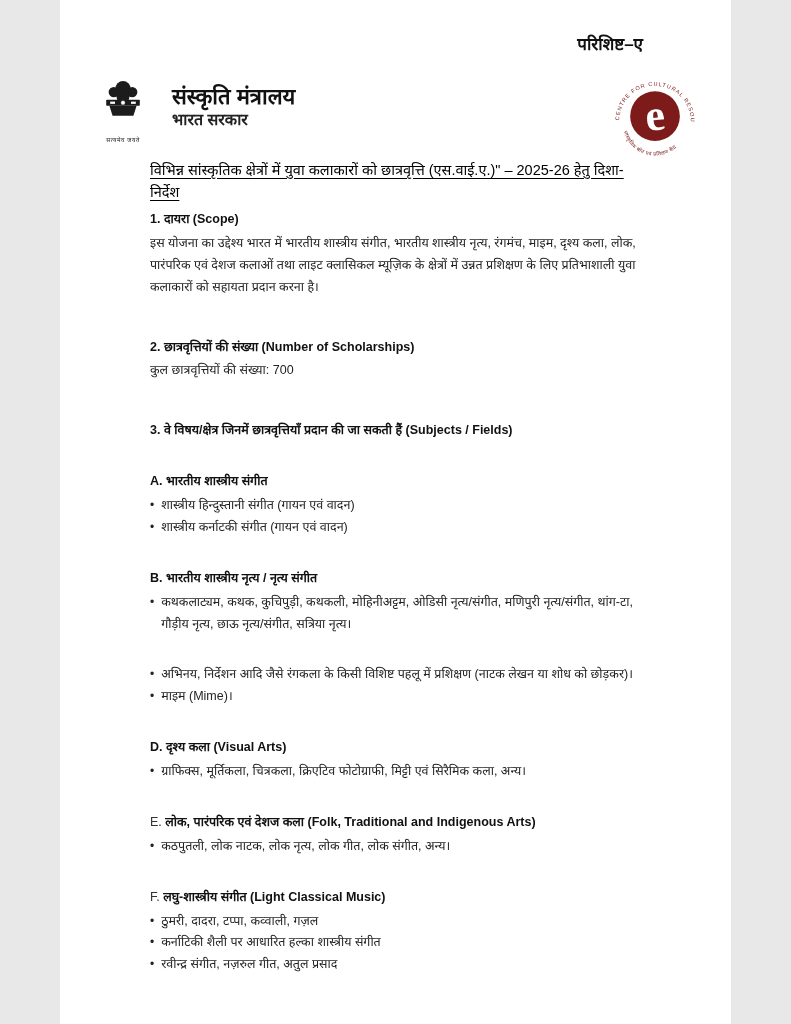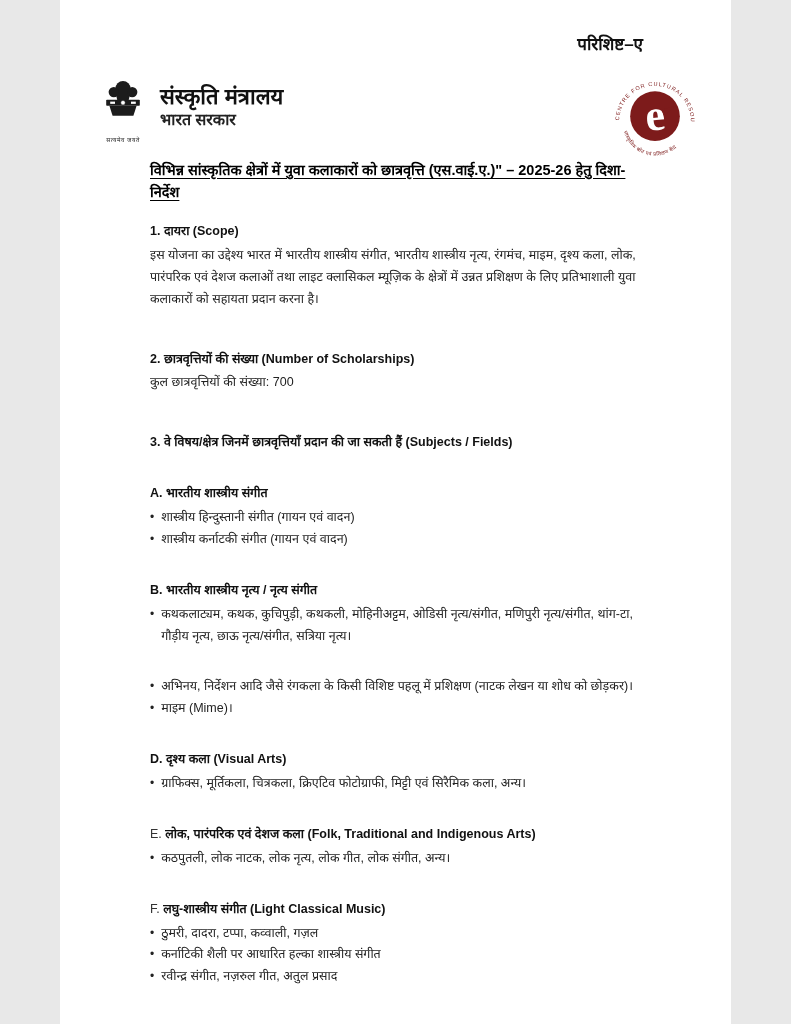--- a/index.html
+++ b/index.html
@@ -9,40 +9,40 @@
     font-family:"Liberation Sans","DejaVu Sans",sans-serif;
   }
   .appendix{
     position:absolute;top:32px;right:88px;
     font-size:17px;font-weight:bold;color:#111;
   }
   .header{
     position:absolute;top:78px;left:38px;right:24px;
     display:flex;align-items:flex-start;justify-content:space-between;
   }
-  .gov-brand{display:flex;align-items:flex-start;gap:12px;}
+  .gov-brand{display:flex;align-items:flex-start;gap:24px;}
   .emblem{width:50px;text-align:center;}
   .motto{font-size:6px;margin-top:1px;color:#222;letter-spacing:0.5px;}
   .gov-names{padding-top:6px;}
   .ministry{font-size:22px;font-weight:bold;color:#111;line-height:1.2;}
   .govt{font-size:16px;font-weight:bold;color:#222;line-height:1.3;}
   .ccrt{width:100px;height:92px;margin-right:2px;margin-top:-6px;}
   .title-wrap{
     position:absolute;top:160px;left:90px;right:88px;
   }
   .doc-title{
-    font-size:14.5px;font-weight:bold;color:#000;
+    font-size:14.5px;font-weight:normal;color:#000;
     text-decoration:underline;text-underline-offset:3px;line-height:1.5;
   }
   .content{
     position:absolute;top:205px;left:90px;right:90px;
     font-size:12.5px;line-height:1.75;
   }
   .section{margin-top:38px;}
-  .section:first-child{margin-top:16px;}
+  .section:first-child{margin-top:4px;}
   .section-heading{font-weight:bold;font-size:12.5px;margin:0 0 2px 0;color:#111;}
   .section-body{margin:0;color:#222;}
   .sub{margin-top:29px;}
   .sub-heading{font-weight:bold;font-size:12.5px;color:#111;margin-bottom:2px;}
   .letter-regular{font-weight:400;color:#333;}
   ul.bullets{list-style:none;margin:2px 0 0 0;padding:0;}
   ul.bullets li{display:flex;gap:7px;align-items:flex-start;color:#222;}
   .bullet-dot{flex:0 0 auto;font-size:12px;line-height:1.8;color:#222;}
   .bullet-text{flex:1;}
 </style>

